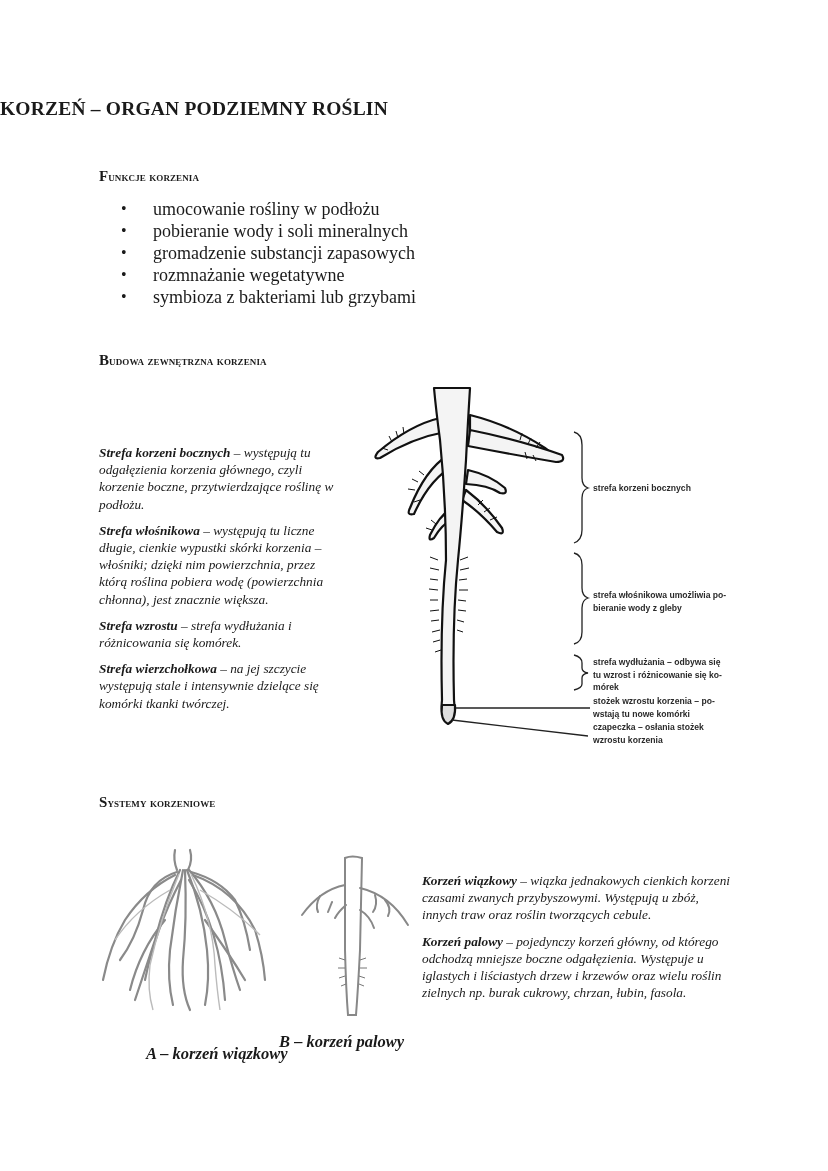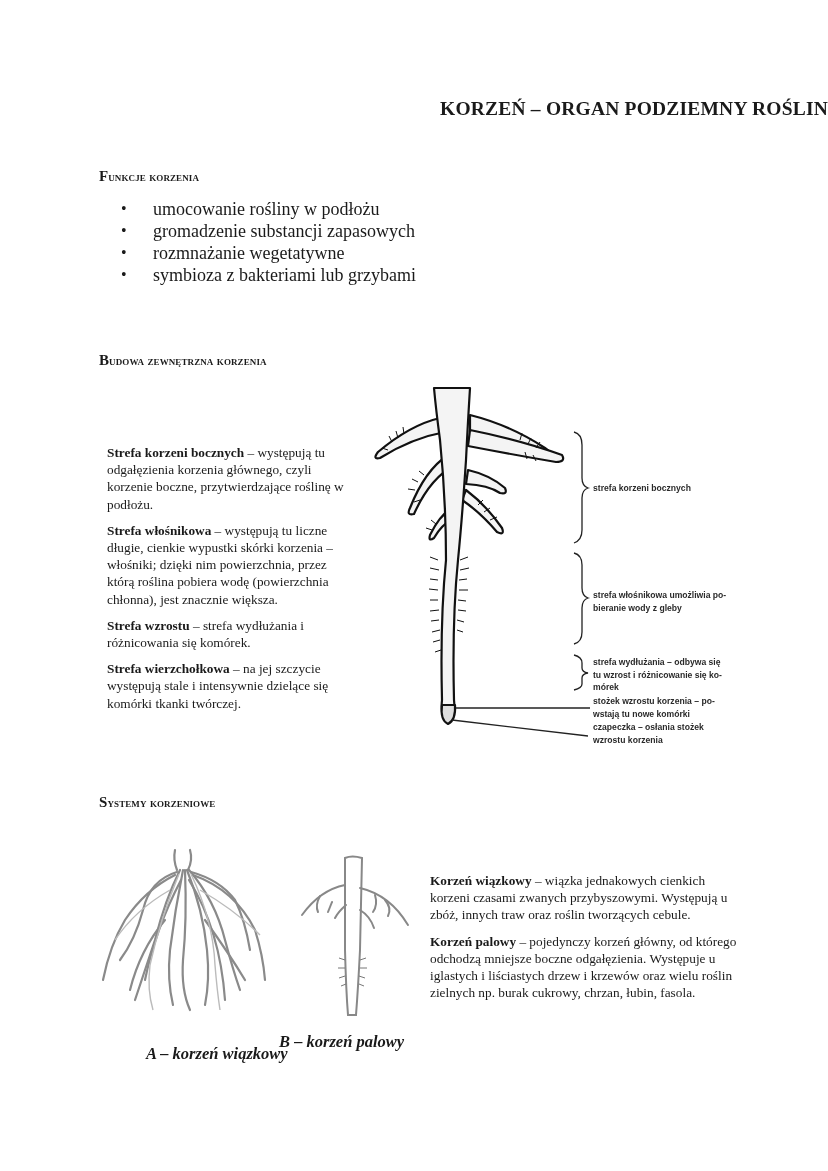--- a/index.html
+++ b/index.html
@@ -1,42 +1,43 @@
 <!DOCTYPE html>
 <html><head>
 <meta charset="utf-8">
 <style>
   html, body { margin: 0; padding: 0; background: #ffffff; }
   body { width: 828px; height: 1171px; position: relative; overflow: hidden;
          font-family: "Liberation Serif", "DejaVu Serif", serif; color: #1a1a1a; }
   .abs { position: absolute; }
-  .title { left: 0; width: 828px; top: 98px; text-align: right; font-weight: bold;
+  .title { left: 0; width: 828px; top: 98px; text-align: left; font-weight: bold;
            font-size: 19.5px; letter-spacing: 0.2px; }
   .sec-head { font-weight: bold; font-size: 13px; font-variant: small-caps; letter-spacing: 0.1px; }
   .sec-head .cap { font-size: 15px; }
   ul.funcs { margin: 0; padding: 0; list-style: none; }
   ul.funcs li { font-size: 18px; line-height: 22px; position: relative; padding-left: 32px; }
   ul.funcs li::before { content: "\2022"; position: absolute; left: 0; top: 0; font-size: 16px; }
-  .para { font-size: 13.3px; line-height: 17.2px; margin: 0 0 9px 8px; }
+  .para { font-size: 13.3px; line-height: 17.2px; margin: 0 0 9px 0; font-style: italic; }
   .para b { font-weight: bold; }
   .label { font-family: "Liberation Sans", "DejaVu Sans", sans-serif; font-size: 8.6px;
            font-weight: bold; color: #2a2a2a; line-height: 12.5px; }
   .caption { font-weight: bold; font-style: italic; font-size: 16.5px; }
   svg { position: absolute; overflow: visible; }
 </style>
 </head>
 <body>
 
 <div class="abs title">KORZEŃ – ORGAN PODZIEMNY ROŚLIN</div>
 
 <div class="abs sec-head" style="left:99px; top:168px;">
   <span class="cap">F</span><span>unkcje korzenia</span>
 </div>
 <ul class="abs funcs" style="left:121px; top:198px;">
   <li>umocowanie rośliny w podłożu</li>
+  <li>pobieranie wody i soli mineralnych</li>
   <li>gromadzenie substancji zapasowych</li>
   <li>rozmnażanie wegetatywne</li>
   <li>symbioza z bakteriami lub grzybami</li>
 </ul>
 
 <div class="abs sec-head" style="left:99px; top:352px;text-align:right;">
   <span class="cap">B</span><span>udowa zewnętrzna korzenia</span>
 </div>
 
 <div class="abs" style="left:99px; top:444px; width:245px;">

